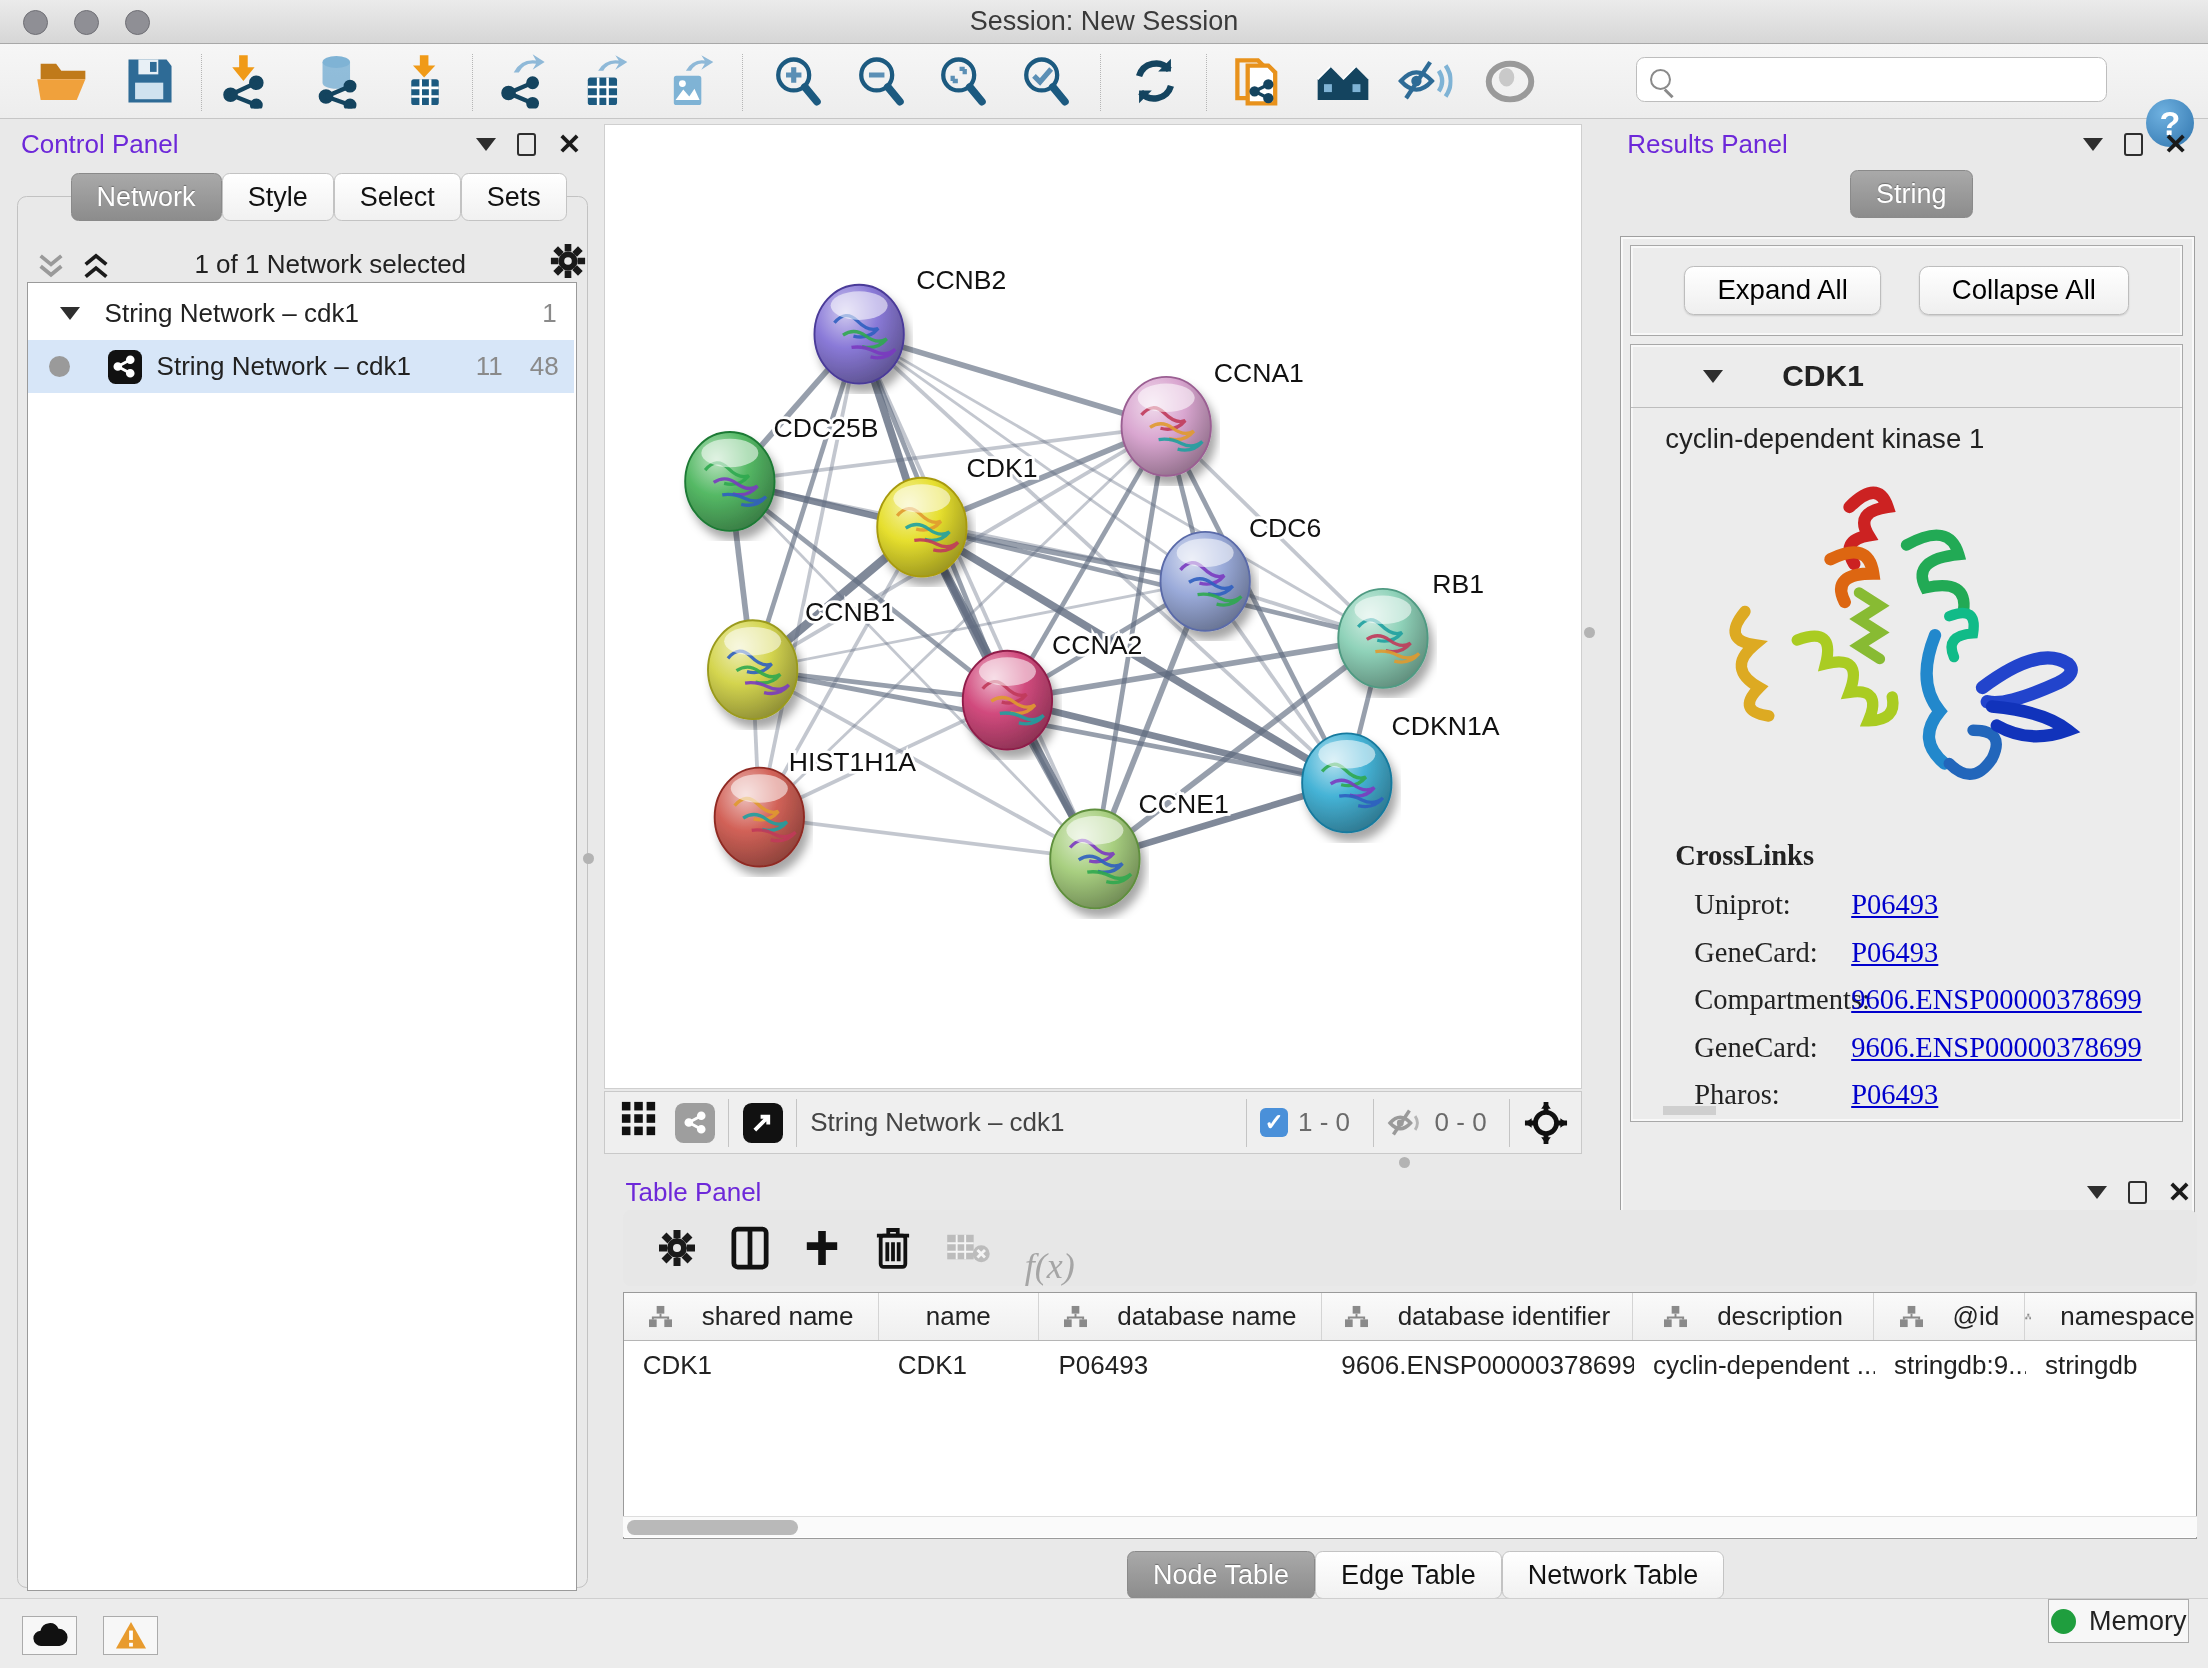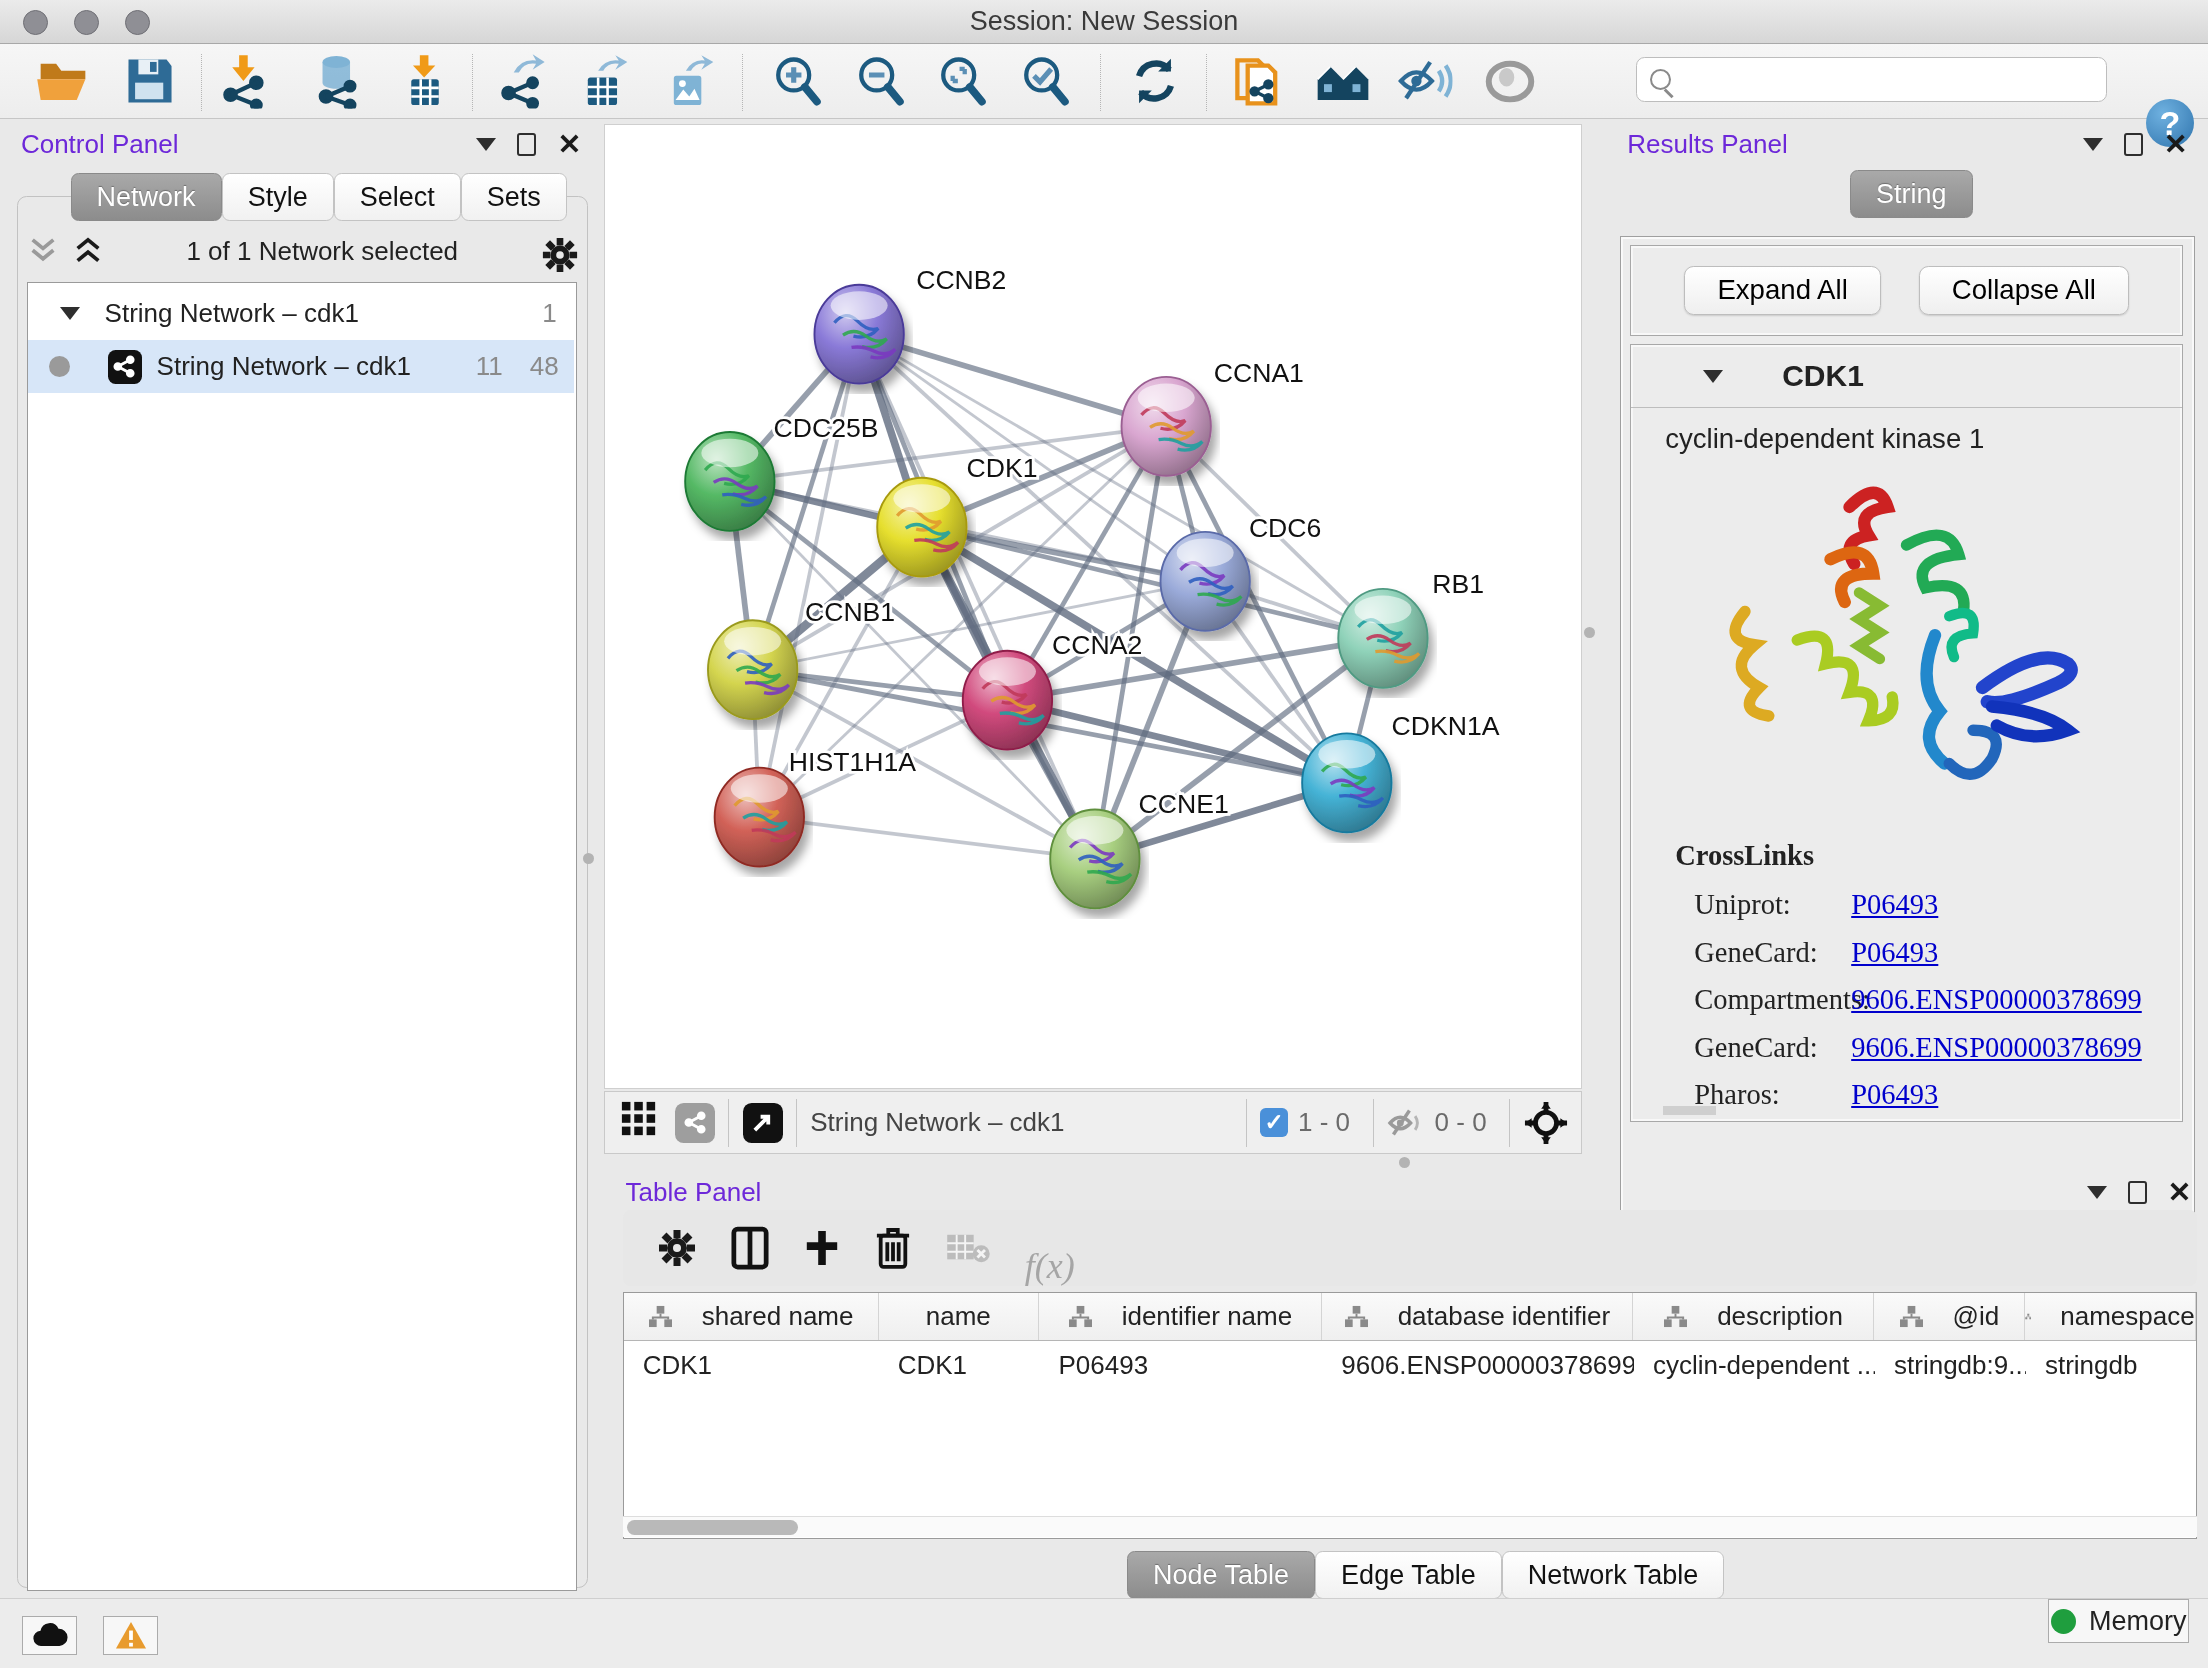--- a/index.html
+++ b/index.html
@@ -45,21 +45,21 @@
     font-size:27px; padding:7.6px 25px; border-radius:7.6px 7.6px 7.6px 7.6px; }
   .tab.sel { background:linear-gradient(#a9a9a9,#8c8c8c); color:#fff; border-color:#8a8a8a;
     text-shadow:0 -1px 1px #6e6e6e; }
 
   
   .control-panel { left:7.6px; top:124px; width:587px; height:1470px; }
   .cp-head { display:flex; justify-content:space-between; align-items:center; padding:0 13.3px; height:40px; }
   .cp-tabs { position:absolute; left:63px; top:49px; display:flex; }
   .cp-body { position:absolute; left:9.5px; top:72px; width:571px; height:1522px;
     border:1px solid #c2c2c2; border-radius:9.5px; background:#e9e9e9; height:1392px;}
-  .cp-toolrow { position:absolute; left:19px; top:112px; width:552px; height:44px; display:flex; align-items:flex-start; }
+  .cp-toolrow { position:absolute; left:27px; top:112px; width:552px; height:44px; display:flex; align-items:flex-end; }
   .tree-box { position:absolute; left:19px; top:158px; width:550px; height:1309px; background:#fff; border:1.9px solid #9a9a9a; }
   .tree-row { position:absolute; left:0; width:546px; height:53px; display:flex; align-items:center; font-size:26px; }
   .tree-row .cnt { color:#8a8a8a; }
   .share-badge { width:34px; height:34px; background:#111; border-radius:7.6px; display:flex; align-items:center; justify-content:center; }
 
   
   .canvas { left:604px; top:124px; width:978px; height:965px; background:#fff; border:1px solid #cfcfcf; }
   .net-toolbar { left:604px; top:1091px; width:978px; height:63px; background:#efefef;
     border:1px solid #c9c9c9; display:flex; align-items:center; font-size:26px; color:#555; }
   .nt-sep { width:0; height:48px; border-left:1px solid #c4c4c4; margin:0 13.3px; }
@@ -725,21 +725,21 @@
         </div>
         <div class="tp-col" style="width: 285px;">
           <svg width="25" height="23" viewBox="0 0 26 24">
             <g fill="#8a8a8a">
               <rect x="9" y="1" width="8" height="8"></rect>
               <rect x="1" y="15" width="8" height="8"></rect>
               <rect x="17" y="15" width="8" height="8"></rect>
             </g>
             <path d="M13 9 v4 M5 15 v-2 h16 v2" stroke="#8a8a8a" stroke-width="2" fill="none"></path>
           </svg>
-          <span>identifier name</span>
+          <span>database name</span>
         </div>
         <div class="tp-col" style="width: 314px;">
           <svg width="25" height="23" viewBox="0 0 26 24">
             <g fill="#8a8a8a">
               <rect x="9" y="1" width="8" height="8"></rect>
               <rect x="1" y="15" width="8" height="8"></rect>
               <rect x="17" y="15" width="8" height="8"></rect>
             </g>
             <path d="M13 9 v4 M5 15 v-2 h16 v2" stroke="#8a8a8a" stroke-width="2" fill="none"></path>
           </svg>

